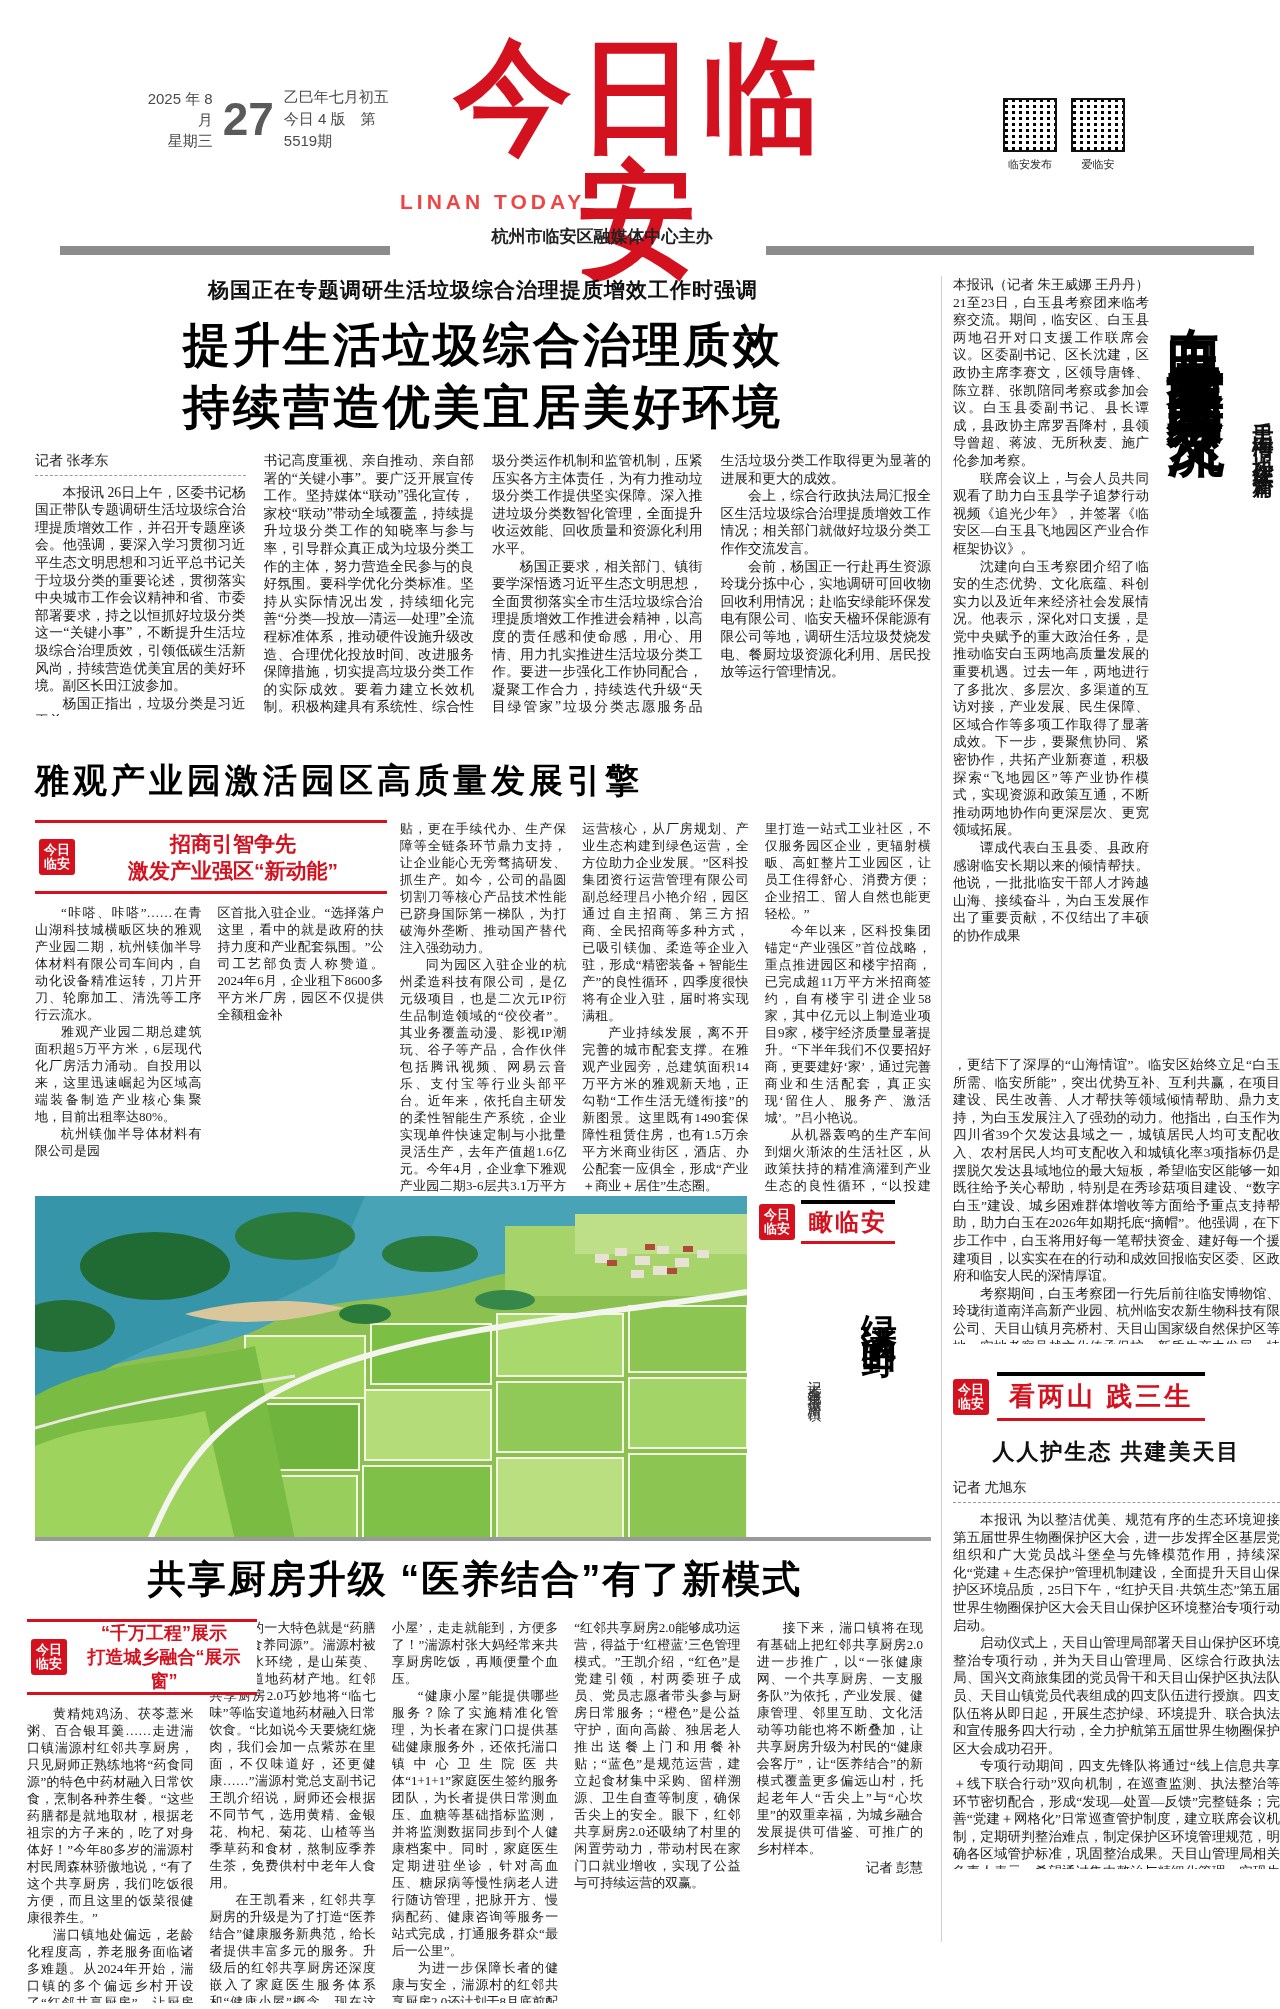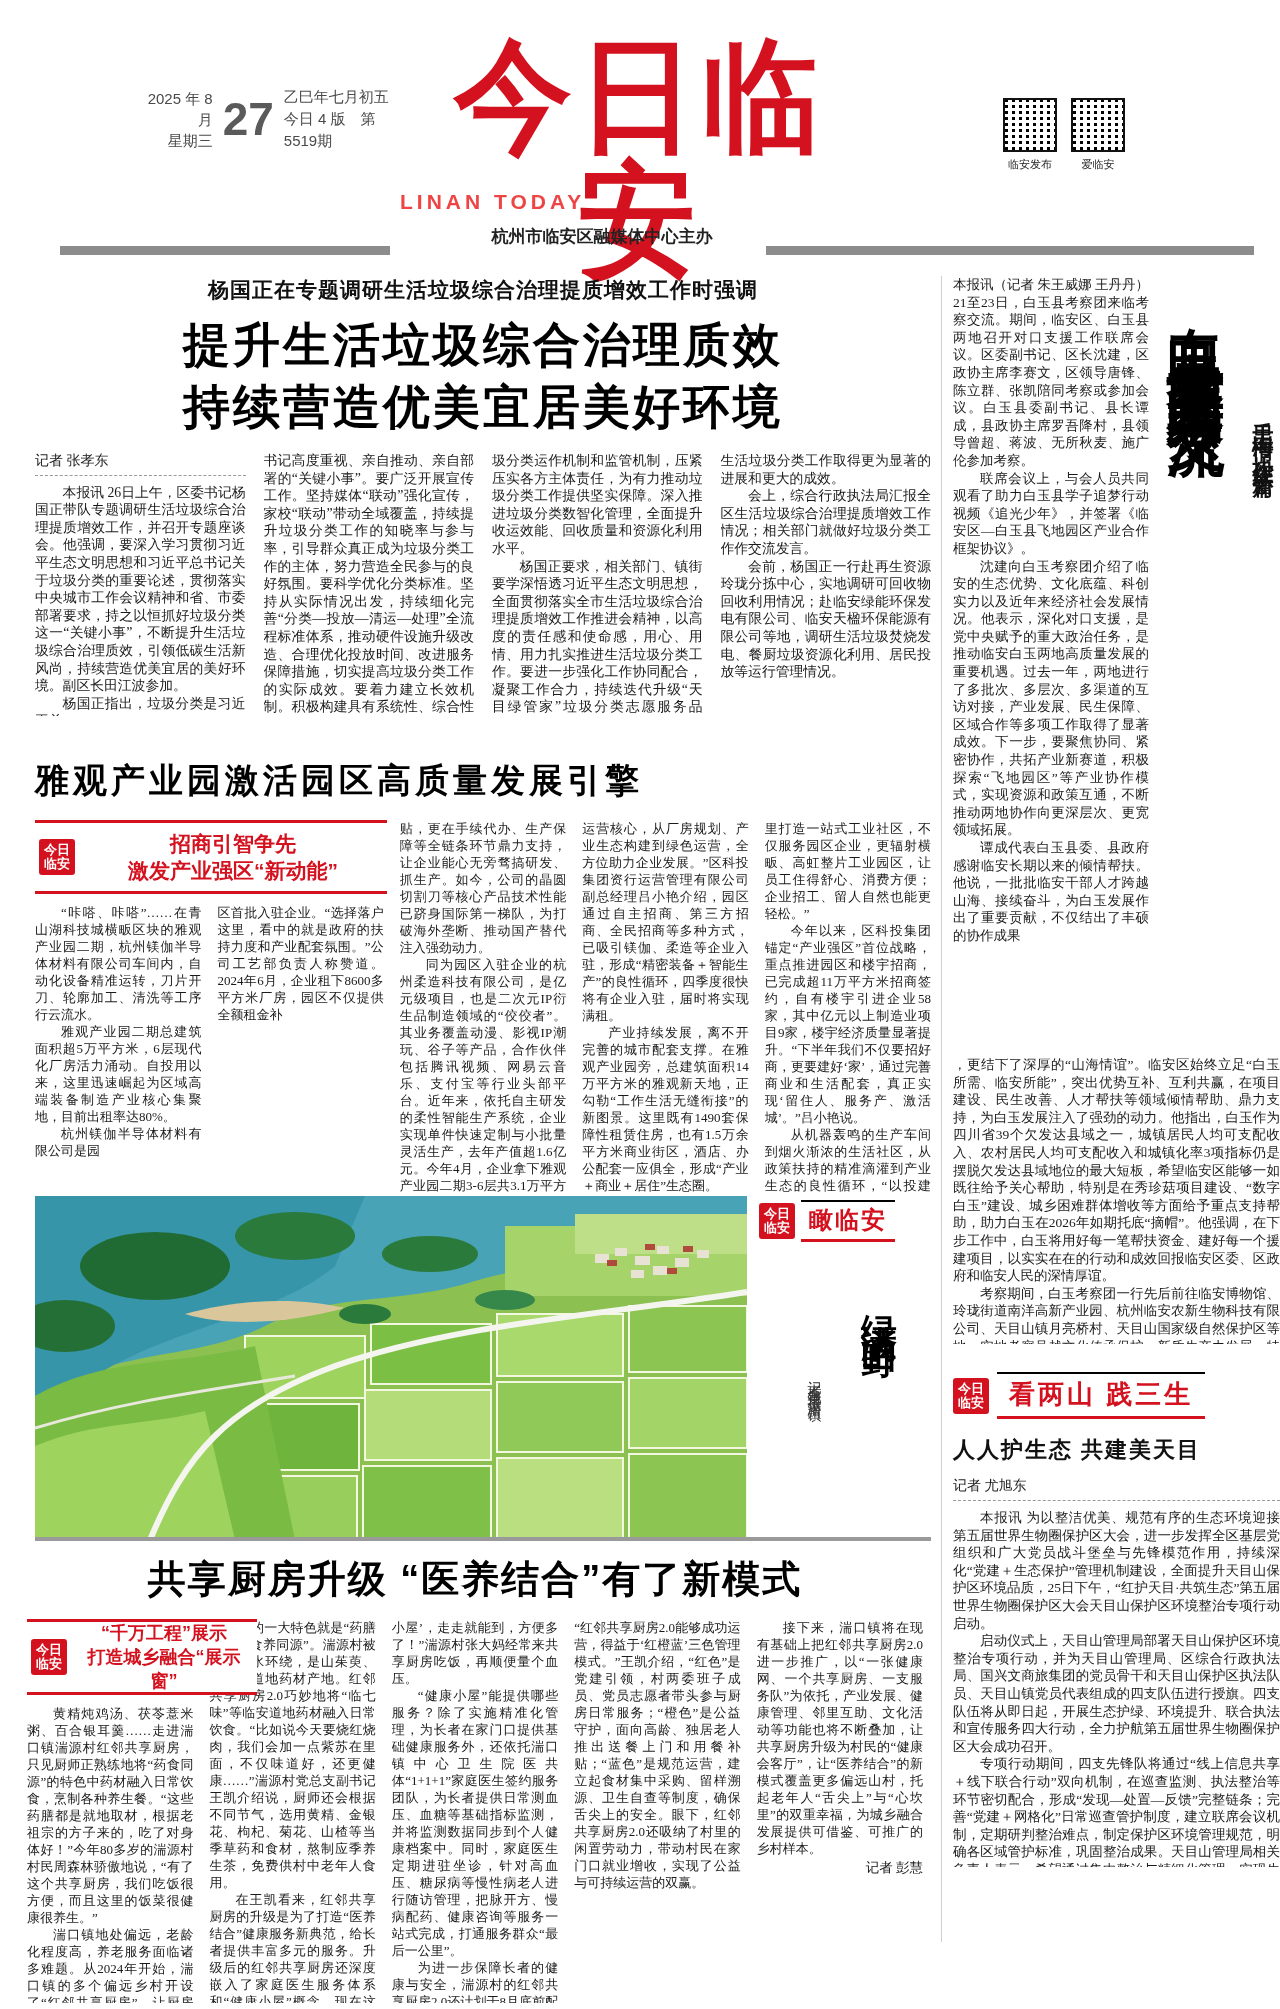--- a/index.html
+++ b/index.html
@@ -50,21 +50,21 @@
   .red-box { border-top:3px solid #d4121f; border-bottom:3px solid #d4121f;
     display:flex; align-items:center; gap:8px; padding:8px 4px; background:#fff; }
   .red-box-lines { flex:1; text-align:center; color:#d4121f; font-weight:bold;
     font-family:"Liberation Sans","DejaVu Sans",sans-serif; }
   .red-box-l1 { font-size:21px; line-height:27px; }
   .red-box-l2 { font-size:21px; line-height:27px; }
 
   .label-bar { display:flex; align-items:center; gap:8px; }
   .label-text { color:#d4121f; font-weight:900; font-size:26px; letter-spacing:3px;
     font-family:"Liberation Sans","DejaVu Sans",sans-serif;
-    border-top:2px solid #000000; border-bottom:3px solid #d4121f; padding:3px 12px 4px; }
+    border-top:4px solid #000000; border-bottom:3px solid #d4121f; padding:3px 12px 4px; }
 
   
   .lead { top:276px; left:35px; width:896px; }
   .lead .kicker { text-align:center; font-size:21px; letter-spacing:1px; margin-bottom:10px; }
   .lead .headline { text-align:center; font-size:47px; line-height:62px; letter-spacing:3px; margin-bottom:14px; }
   .lead .cols { gap:18px; height:264px; margin-top:4px; }
   .lead .coltxt { flex:1; font-size:13.8px; }
 
   
   .baiyu { top:276px; left:953px; width:327px; }
@@ -101,21 +101,21 @@
   .kitchen { top:1554px; left:27px; width:896px; }
   .kitchen .headline { text-align:center; font-size:38px; letter-spacing:2px; margin-bottom:14px; }
   .kitchen-body { position:relative; display:flex; gap:16px; height:384px; }
   .kitchen .coltxt { flex:1; font-size:13px; line-height:17px; }
   .kitchen-box { position:absolute; top:0; left:0; width:230px; height:76px; z-index:2; }
   .kitchen-box .red-box-l1, .kitchen-box .red-box-l2 { font-size:18px; line-height:24px; }
 
   
   .tianmu { top:1372px; left:953px; width:327px; }
   .tianmu .label-bar { margin-bottom:16px; }
-  .tianmu .kicker { font-size:22px; letter-spacing:2px; margin-bottom:8px; }
+  .tianmu .kicker { text-align:center; font-size:22px; letter-spacing:2px; margin-bottom:8px; }
   .tianmu .headline { text-align:center; font-size:31px; line-height:40px; letter-spacing:1px; }
   .tianmu .byline { margin-top:12px; }
   .tianmu-body { height:358px; }
 
   .vdivider { top:276px; left:941px; width:1px; height:1666px; background:#cfcfcf; }
 </style>
 </head>
 <body>
 
 <div class="abs date-block">

